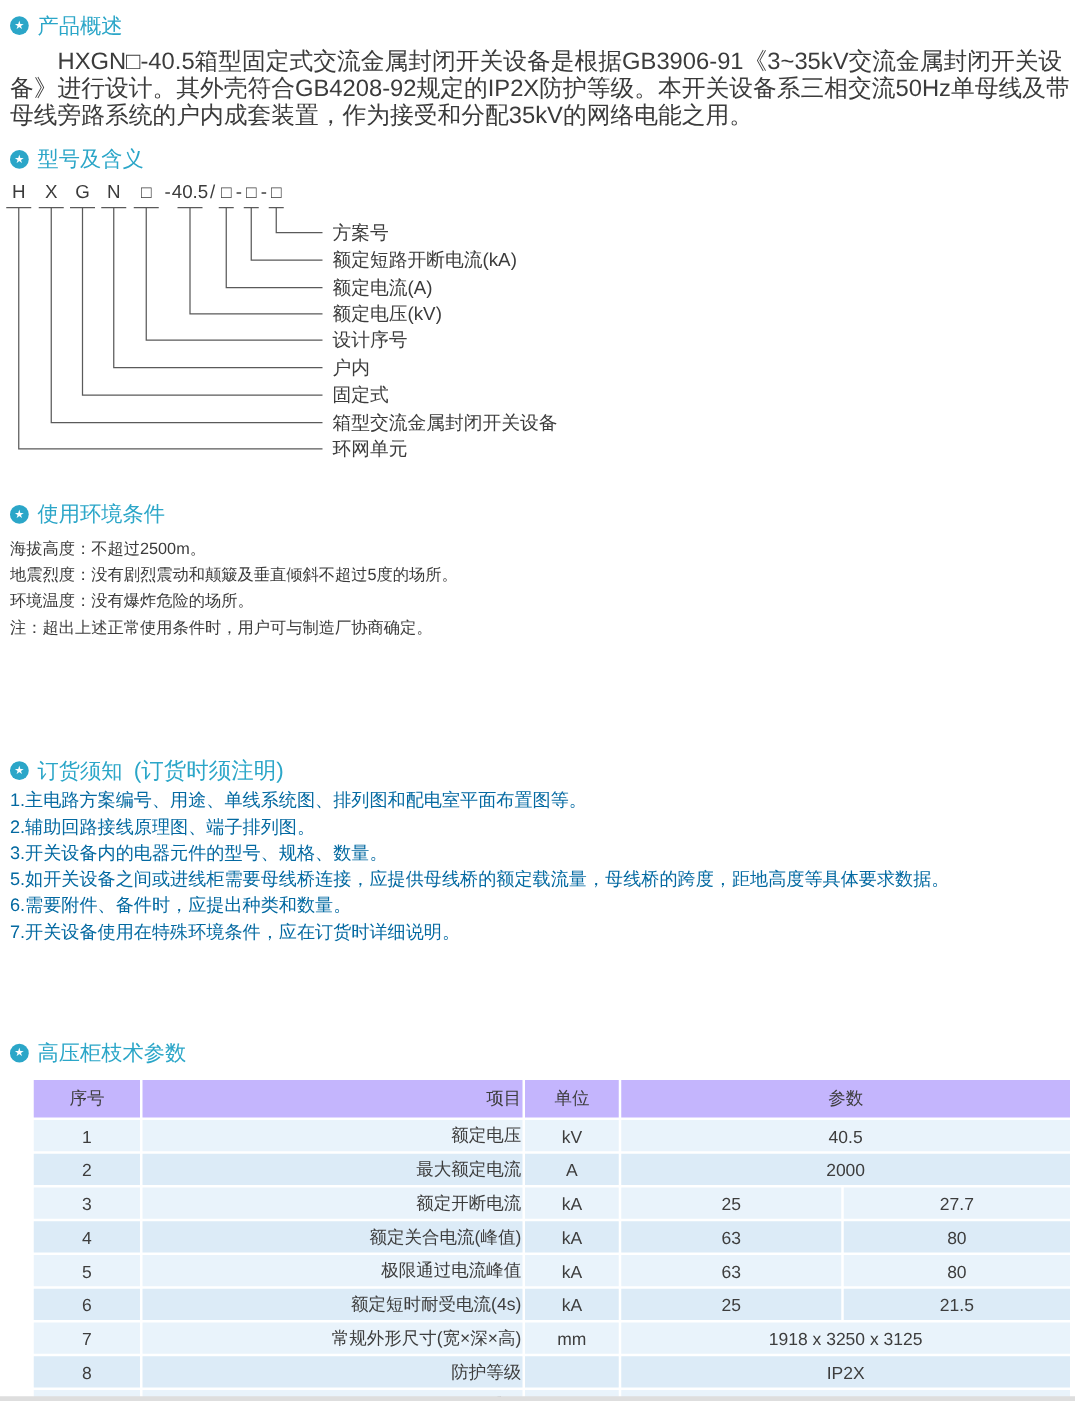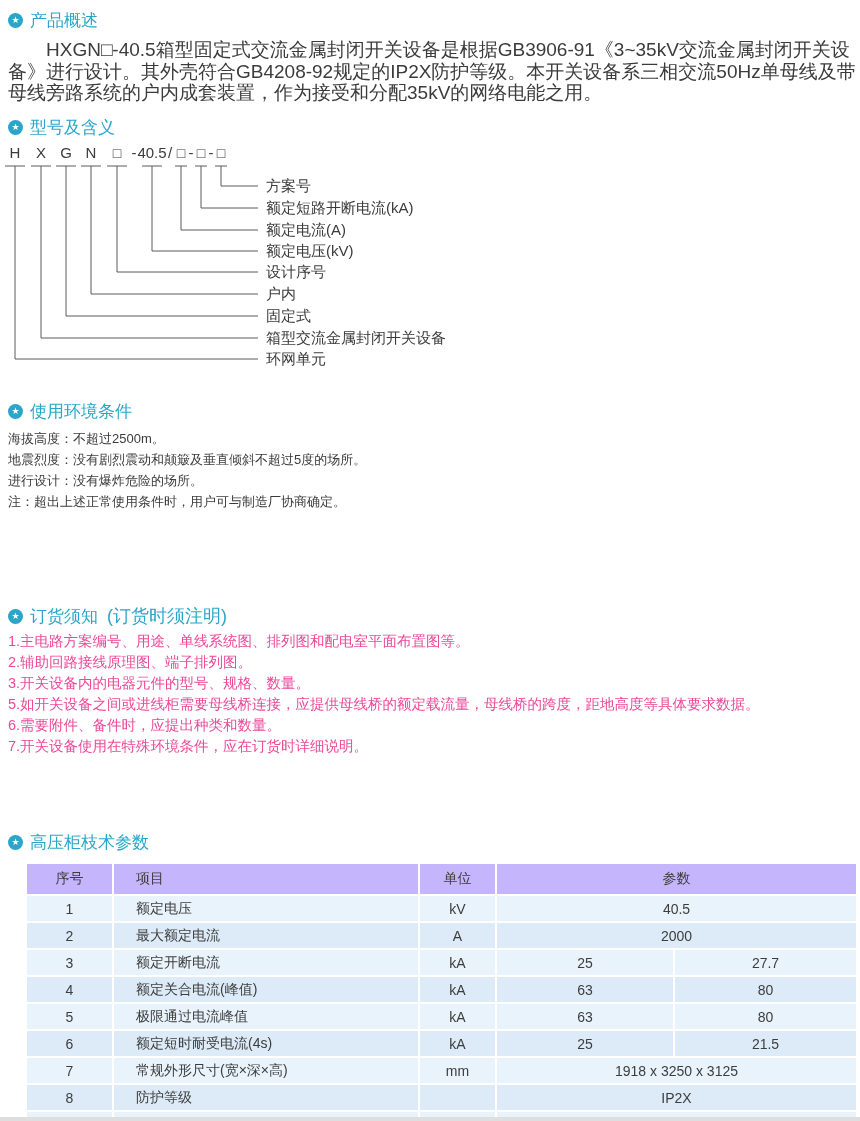--- a/index.html
+++ b/index.html
@@ -14,35 +14,35 @@
   .bullet {
     width:15px; height:15px; border-radius:50%; background:#2ba6c8; color:#fff;
     font-size:9px; line-height:15px; text-align:center; flex:0 0 15px; display:inline-block;
   }
   .sec-note { font-size:18px; margin-left:2px; }
   .para {
     position:absolute; left:8px; top:39px; width:848px;
     font-size:19px; line-height:21.5px; text-indent:2em; color:#3b3b3b;
   }
   .env  { position:absolute; left:8px; top:429px; font-size:13px; line-height:20.9px; color:#3b3b3b; }
-  .ord  { position:absolute; left:8px; top:631px; font-size:14.5px; line-height:20.9px; color:#ec4899; }
+  .ord  { position:absolute; left:8px; top:631px; font-size:14.5px; line-height:20.9px; color:#0369a1; }
   svg.model { position:absolute; left:0; top:142px; }
   svg.model text { font-size:15px; fill:#3b3b3b; font-family:"Liberation Sans", sans-serif; }
   svg.model text.bx { font-size:14px; }
   svg.model .lines { stroke:#5a5a5a; stroke-width:1; fill:none; }
   table.tparams {
     position:absolute; left:25px; top:862px; width:833px;
     border-collapse:separate; border-spacing:2px;
     font-size:14px; color:#3d3d3d; table-layout:fixed;
   }
   .tparams th { background:#c4b5fd; height:28px; font-weight:normal; }
   .tparams td { height:23px; text-align:center; }
   .tparams tbody tr:nth-child(odd)  td { background:#e9f3fb; }
   .tparams tbody tr:nth-child(even) td { background:#dcebf7; }
-  .tparams td.item, .tparams th.item { text-align:left; padding-left:22px; }
+  .tparams td.item, .tparams th.item { text-align:right; padding-left:22px; }
   .bottom-edge { position:absolute; left:0; top:1117px; width:860px; height:4px; background:#dedede; }
 </style>
 </head>
 <body>
 
 <div class="page">
 
   <div class="sec-head" style="top:9px;">
     <span class="bullet">★</span>
     <span>产品概述</span>
@@ -95,21 +95,21 @@
     </g>
   </svg>
 
   <div class="sec-head" style="top:400px;">
     <span class="bullet">★</span>
     <span>使用环境条件</span>
   </div>
   <div class="env">
     <div>海拔高度：不超过2500m。</div>
     <div>地震烈度：没有剧烈震动和颠簸及垂直倾斜不超过5度的场所。</div>
-    <div>进行设计：没有爆炸危险的场所。</div>
+    <div>环境温度：没有爆炸危险的场所。</div>
     <div>注：超出上述正常使用条件时，用户可与制造厂协商确定。</div>
   </div>
 
   <div class="sec-head" style="top:604px;">
     <span class="bullet">★</span>
     <span>订货须知</span>
     <span class="sec-note">(订货时须注明)</span>
   </div>
   <div class="ord">
     <div>1.主电路方案编号、用途、单线系统图、排列图和配电室平面布置图等。</div>

